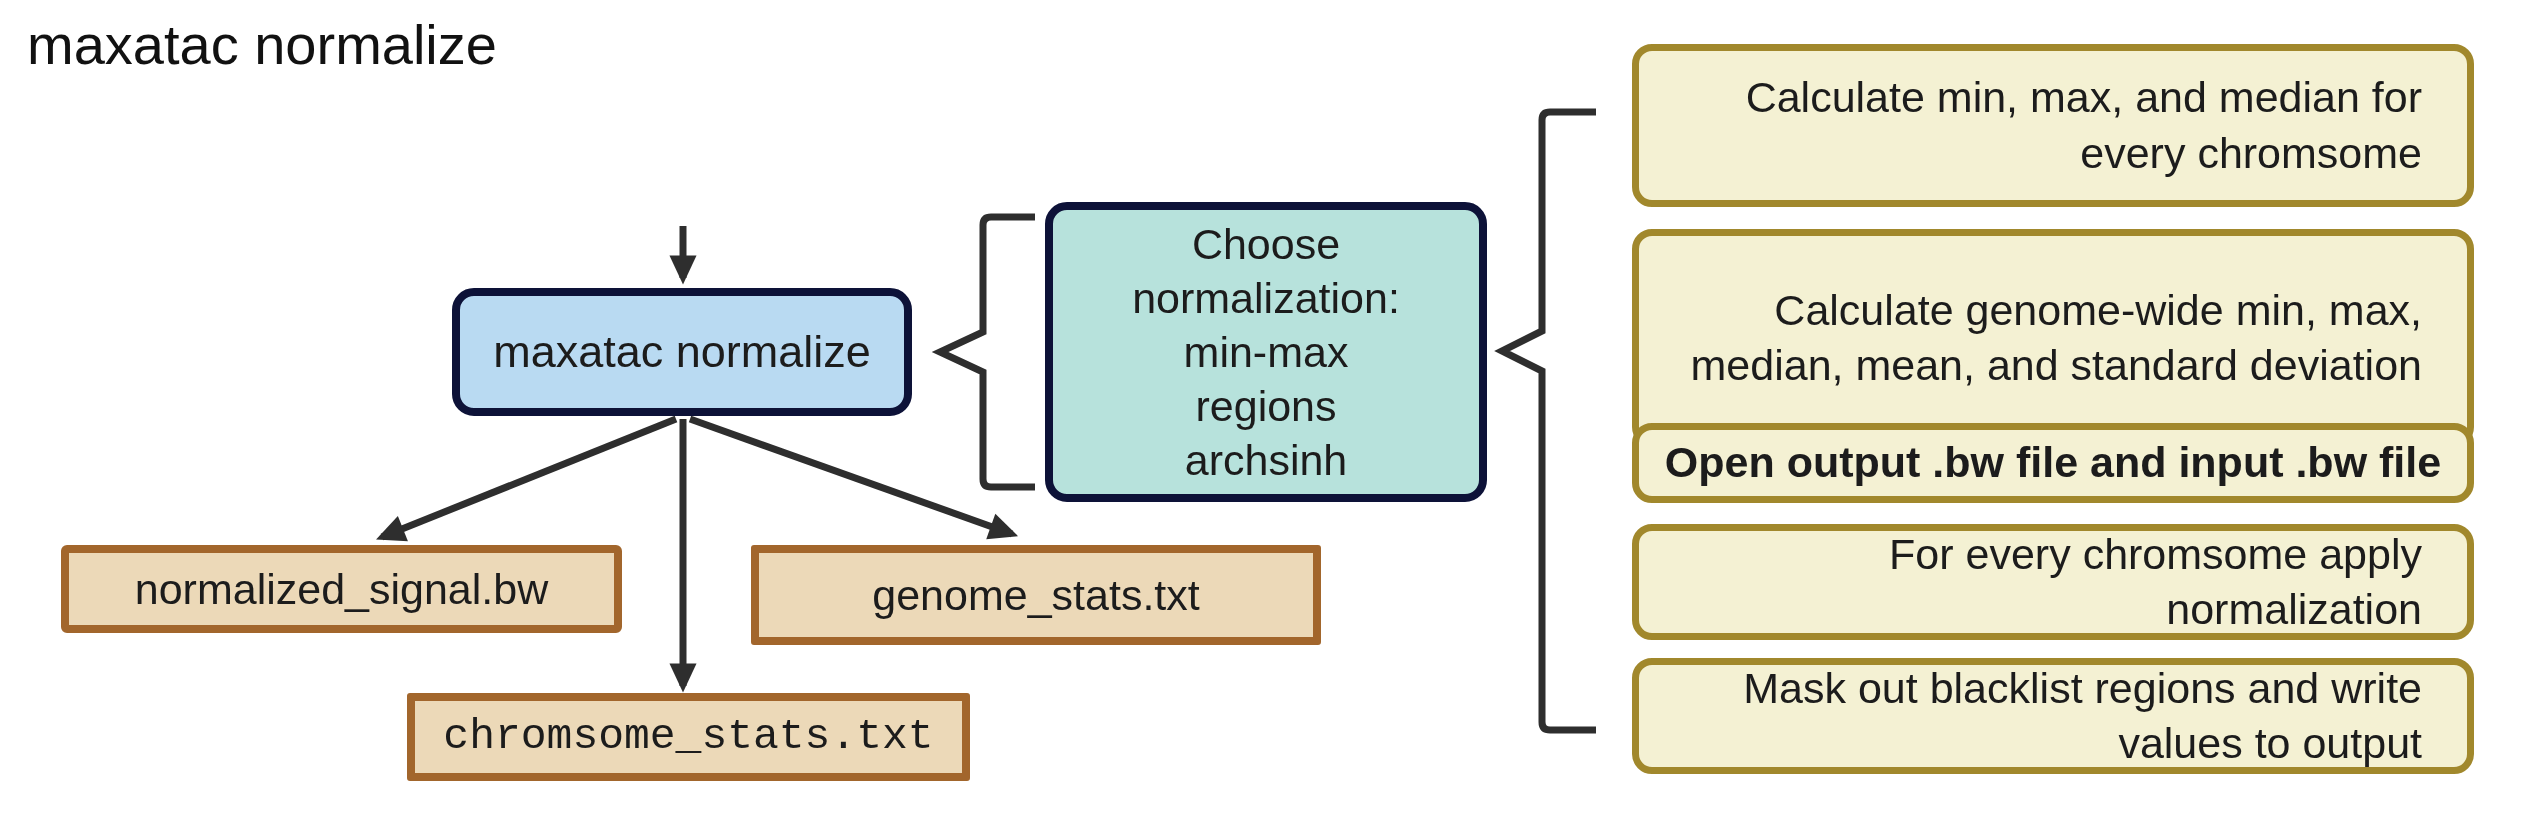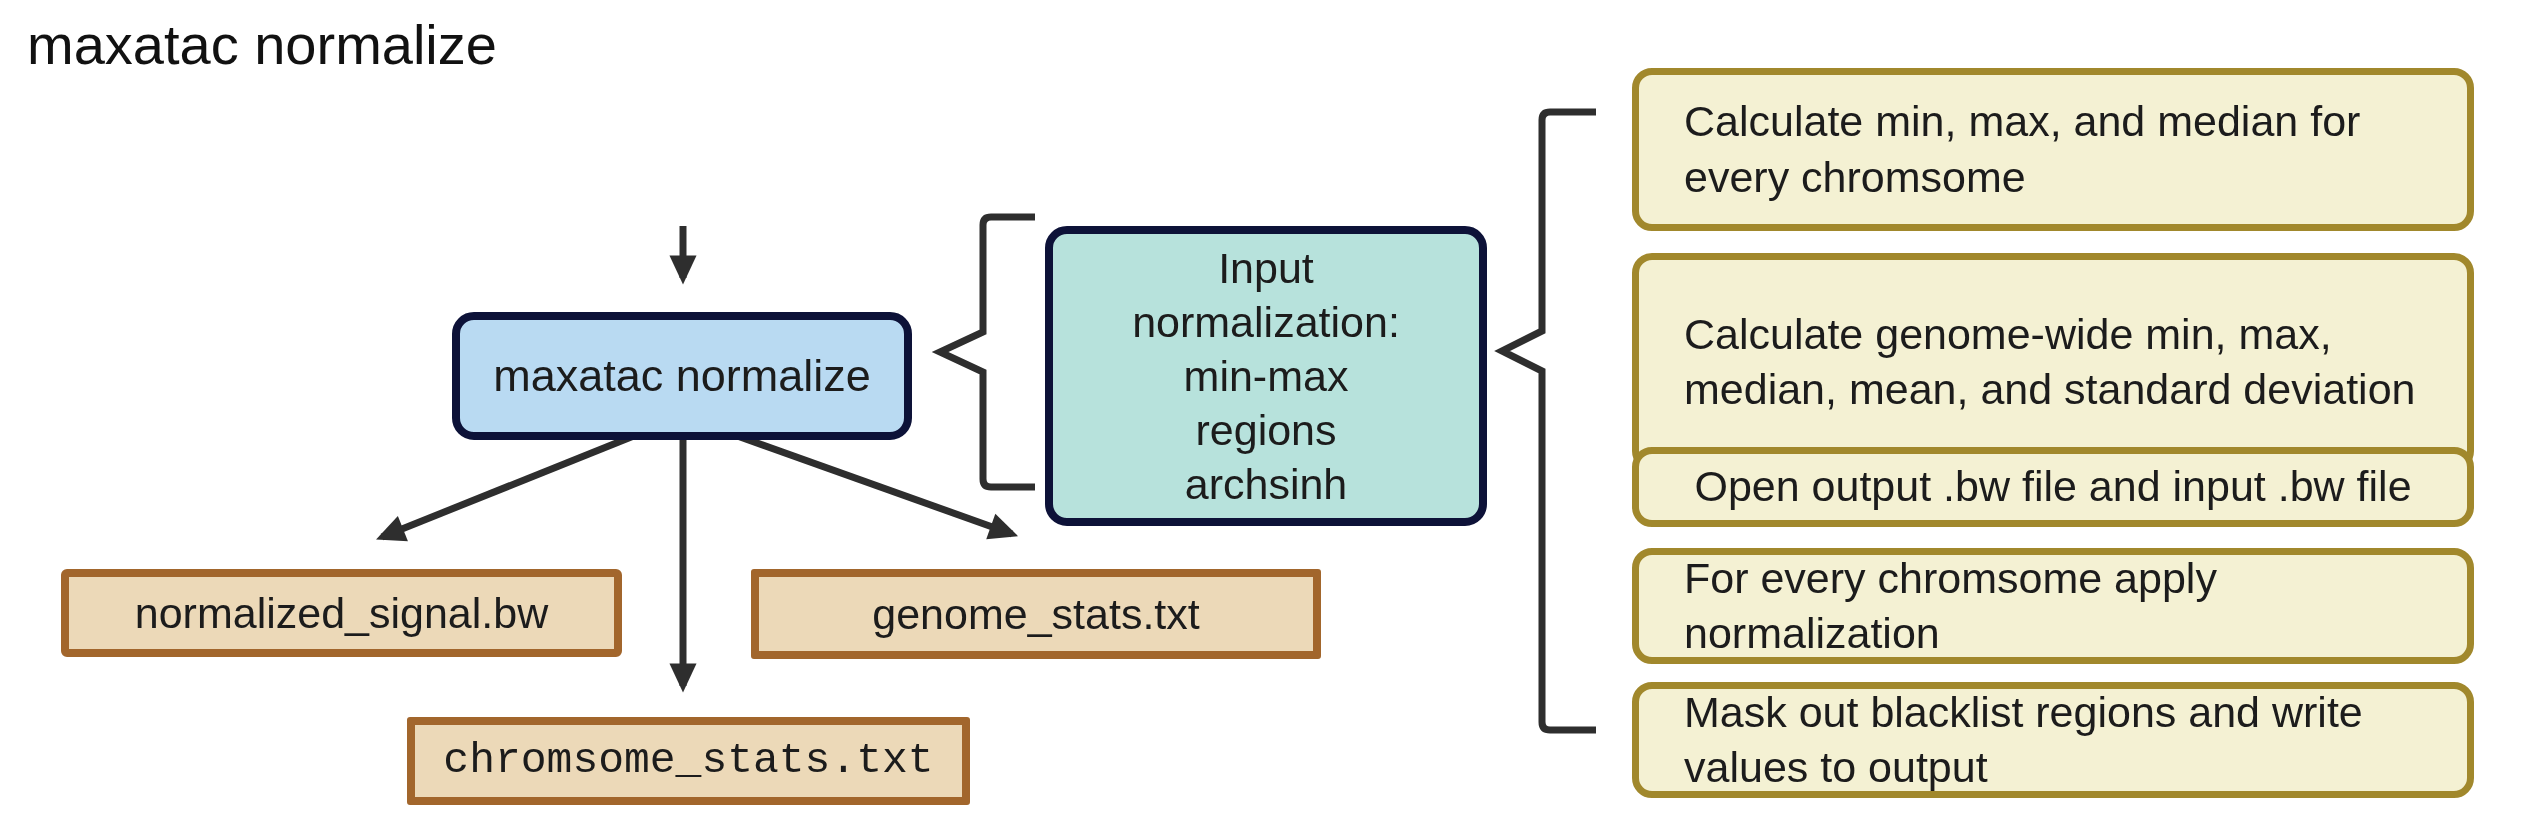--- a/index.html
+++ b/index.html
@@ -36,23 +36,22 @@
     margin:0;
     white-space:nowrap;
   }
   .node{
     position:absolute;
     box-sizing:border-box;
     display:flex;
     flex-direction:column;
     align-items:center;
     justify-content:center;
-    text-align:left;
+    text-align:right;
     line-height:1.22;
-    margin-top:24px;
   }
   .file{
     background:var(--file-fill);
     border:8px solid var(--file-border);
     border-radius:3px;
     font-size:43px;
   }
   .process{
     background:var(--process-fill);
     border:8px solid var(--dark-border);
@@ -69,27 +68,27 @@
   .step{
     background:var(--step-fill);
     border:7px solid var(--step-border);
     border-radius:20px;
     font-size:43px;
     line-height:1.28;
     padding:0 45px;
     left:1632px;
     width:842px;
   }
-  .step.one-line{ padding:0 10px; white-space:nowrap; }
+  .step.one-line{ padding:0 10px; white-space:nowrap;font-weight:bold; }
 
   #input-file{ left:545px; top:124px; width:276px; height:94px; }
   #process-node{ left:452px; top:288px; width:460px; height:128px; }
   #choice-node{ left:1045px; top:202px; width:442px; height:300px; }
   #out-normalized{ left:61px;  top:545px; width:561px; height:88px;border-radius:6px; }
-  #out-genome{     left:751px; top:545px; width:570px; height:90px; }
+  #out-genome{     left:751px; top:545px; width:570px; height:100px; }
   #out-chromsome{  left:407px; top:693px; width:563px; height:88px;font-family:Liberation Mono, monospace; }
   #step-1{ top:44px;  height:163px; }
   #step-2{ top:229px; height:218px; }
   #step-3{ top:423px; height:80px;  }
   #step-4{ top:524px; height:116px; }
   #step-5{ top:658px; height:116px; }
 
   #connector-layer{
     position:absolute; left:0; top:0;
     width:2523px; height:818px;
@@ -124,21 +123,21 @@
     <path class="line" d="M1035,217 L991,217 Q983,217 983,225 L983,332 L940,352 L983,372 L983,479 Q983,487 991,487 L1035,487"></path>
     <path class="line" d="M1596,112 L1550,112 Q1542,112 1542,120 L1542,331 L1502,351 L1542,371 L1542,722 Q1542,730 1550,730 L1596,730"></path>
   </svg>
 
 
   <div class="node process" id="process-node">
     <span>maxatac normalize</span>
   </div>
 
   <div class="node choice" id="choice-node">
-    <span>Input</span>
+    <span>Choose</span>
     <span>normalization:</span>
     <span>min-max</span>
     <span>regions</span>
     <span>archsinh</span>
   </div>
 
   <div class="node file" id="out-normalized">
     <span>normalized_signal.bw</span>
   </div>
 

